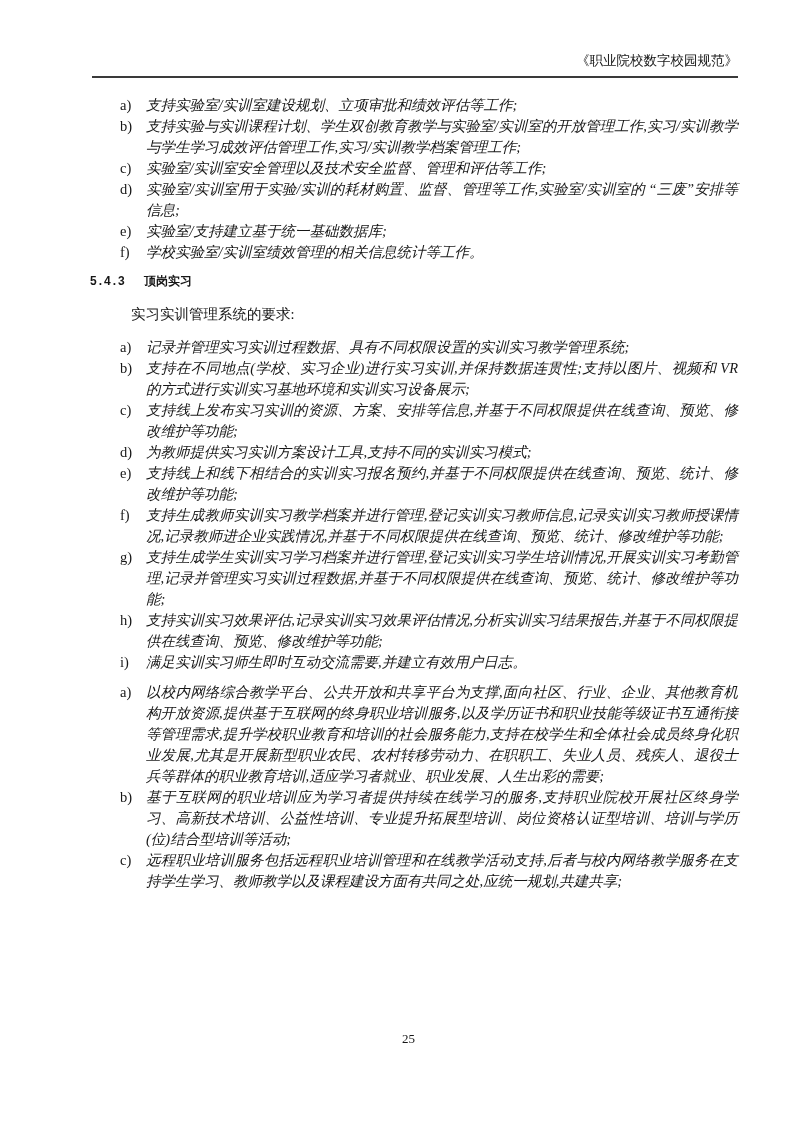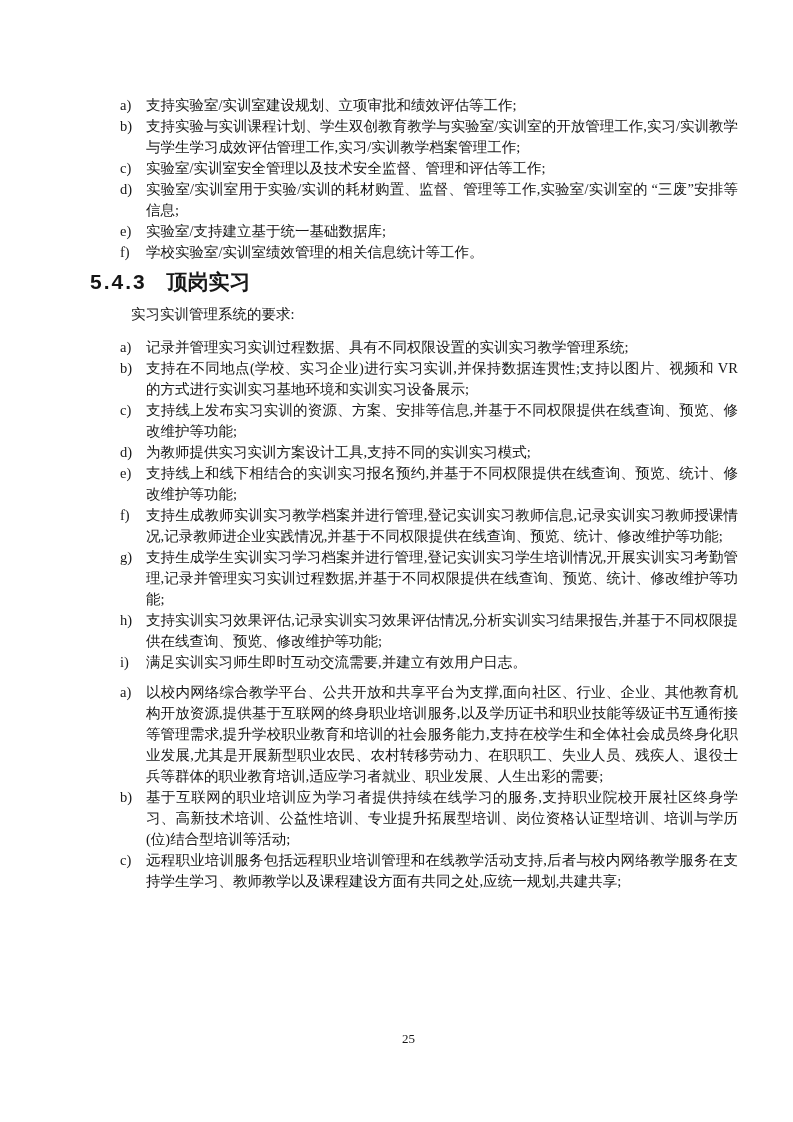--- a/index.html
+++ b/index.html
@@ -35,26 +35,27 @@
     display: flex;
     padding-left: 30px;
   }
   .li .marker {
     flex: none;
     width: 26px;
   }
   .li .txt {
     flex: 1;
     text-align: justify;
+    font-style: italic;
   }
   .sec-heading {
     margin: 8px 0 8px 0;
     font-family: "Liberation Sans", "DejaVu Sans", sans-serif;
     font-weight: bold;
-    font-size: 21px;
+    font-size: 12px;
     line-height: 21px;
   }
   .sec-heading .sec-num {
     letter-spacing: 2px;
     margin-right: 14px;
   }
   .para {
     text-align: justify;
     text-indent: 2em;
     margin: 0;
@@ -70,20 +71,23 @@
     width: 100%;
     text-align: center;
     font-size: 13px;
   }
 </style>
 </head>
 <body>
 
 <div class="page">
 
+  <div class="header">
+    <span>《职业院校数字校园规范》</span>
+  </div>
 
   <div class="content">
 
     <div class="dlist">
       <div class="li">
         <span class="marker">a)</span>
         <span class="txt">支持实验室/实训室建设规划、立项审批和绩效评估等工作;</span>
       </div>
       <div class="li">
         <span class="marker">b)</span>

